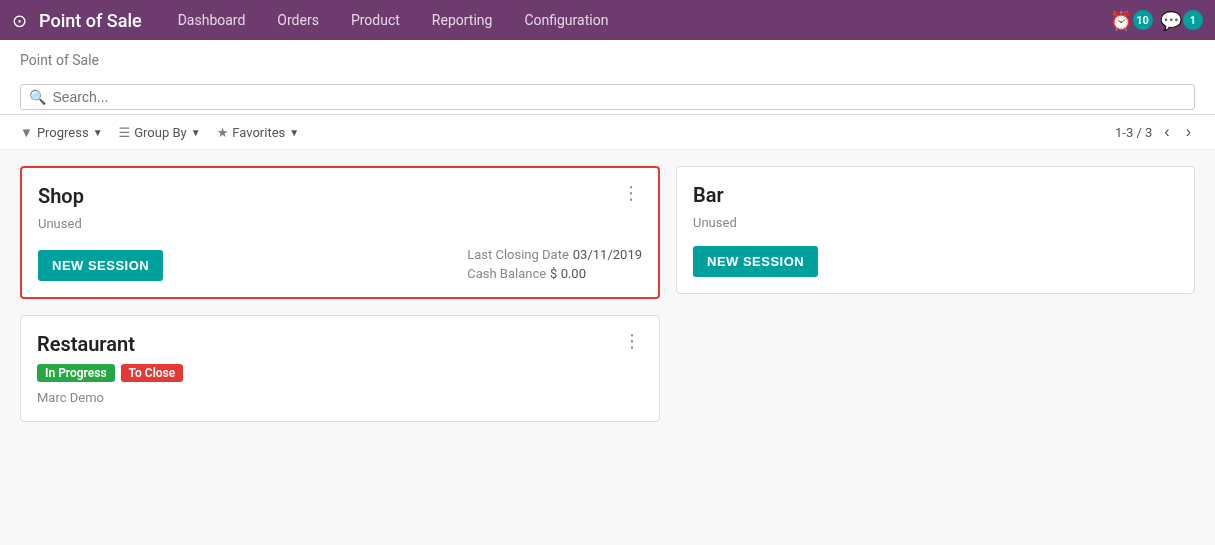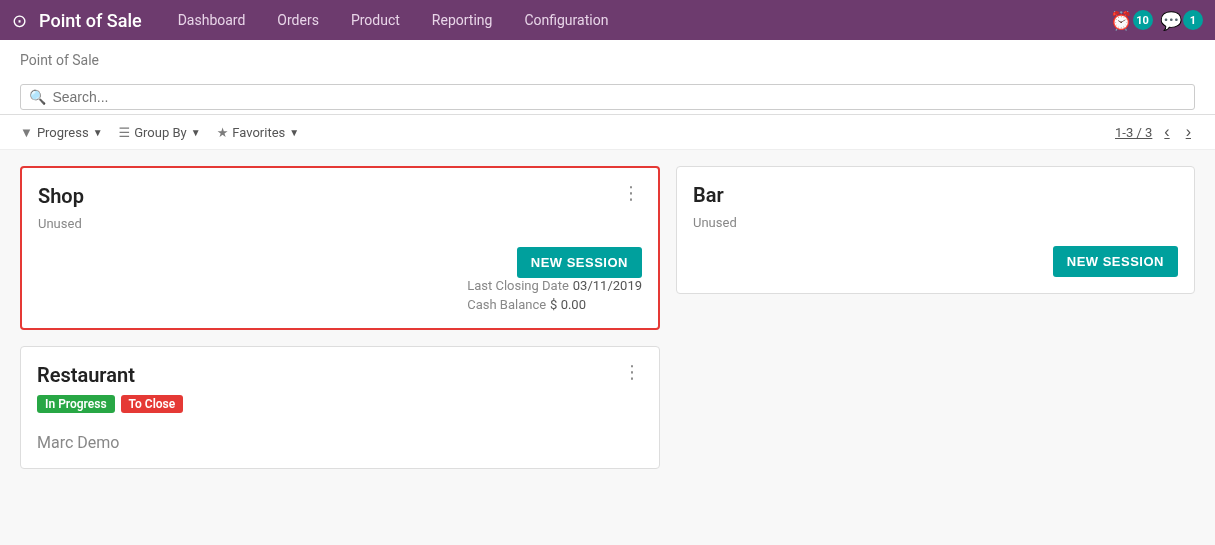--- a/index.html
+++ b/index.html
@@ -111,21 +111,20 @@
       cursor: pointer;
       font-size: 13px;
     }
     .filter-bar-right {
       margin-left: auto;
       display: flex;
       align-items: center;
       gap: 8px;
       font-size: 13px;
       color: #555;
-      text-decoration: underline;
     }
     .nav-btn {
       background: none;
       border: none;
       cursor: pointer;
       color: #555;
       font-size: 16px;
       padding: 2px 4px;
     }
 
@@ -182,21 +181,20 @@
     }
     .card-subtitle {
       font-size: 13px;
       color: #888;
       margin-bottom: 16px;
     }
     .card-body {
       display: flex;
       align-items: flex-end;
       justify-content: space-between;
-      flex-direction: column;
     }
     .btn-new-session {
       background: #00a09d;
       color: #fff;
       border: none;
       border-radius: 3px;
       padding: 8px 14px;
       font-size: 13px;
       font-weight: 600;
       cursor: pointer;
@@ -233,23 +231,23 @@
     .badge-in-progress {
       background: #28a745;
       color: #fff;
     }
     .badge-to-close {
       background: #e53935;
       color: #fff;
     }
 
     .card-user {
-      font-size: 16px;
+      font-size: 13px;
       color: #888;
-      margin-top: 20px;
+      margin-top: 8px;
     }
   </style>
 </head>
 <body>
 
 <nav class="topnav">
   <span class="topnav-grid-icon">⊙</span>
   <span class="topnav-title">Point of Sale</span>
   <div class="topnav-menu">
     <span class="topnav-menu-item">Dashboard</span>

